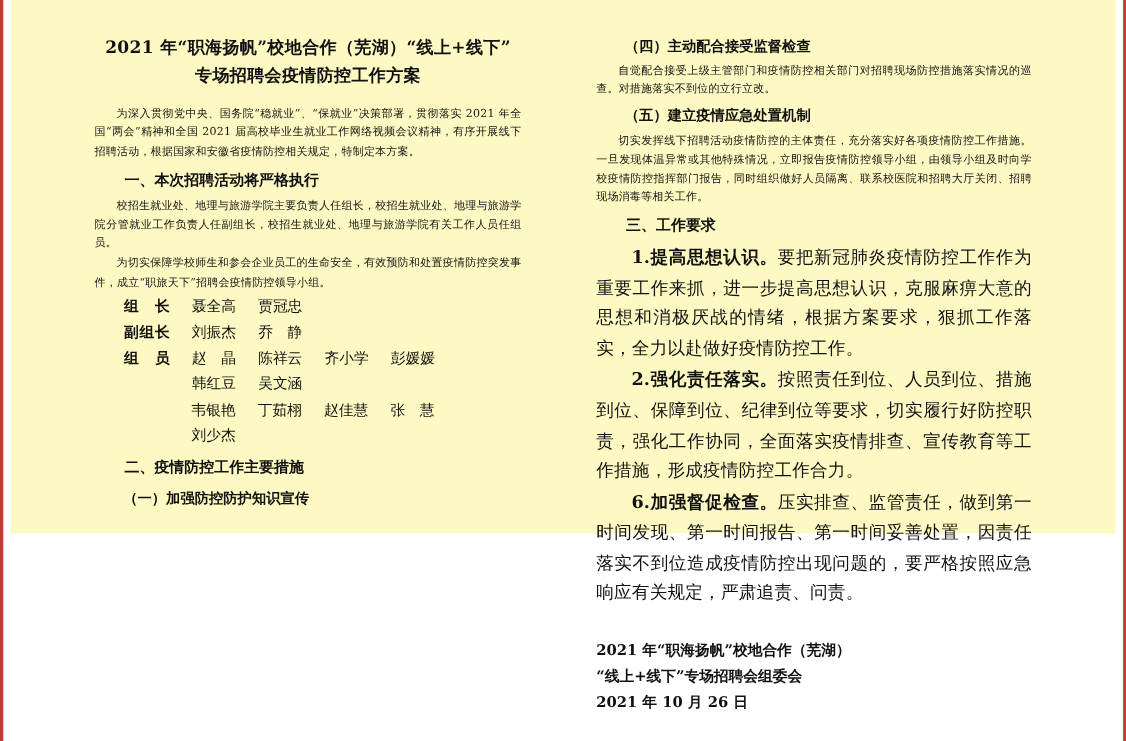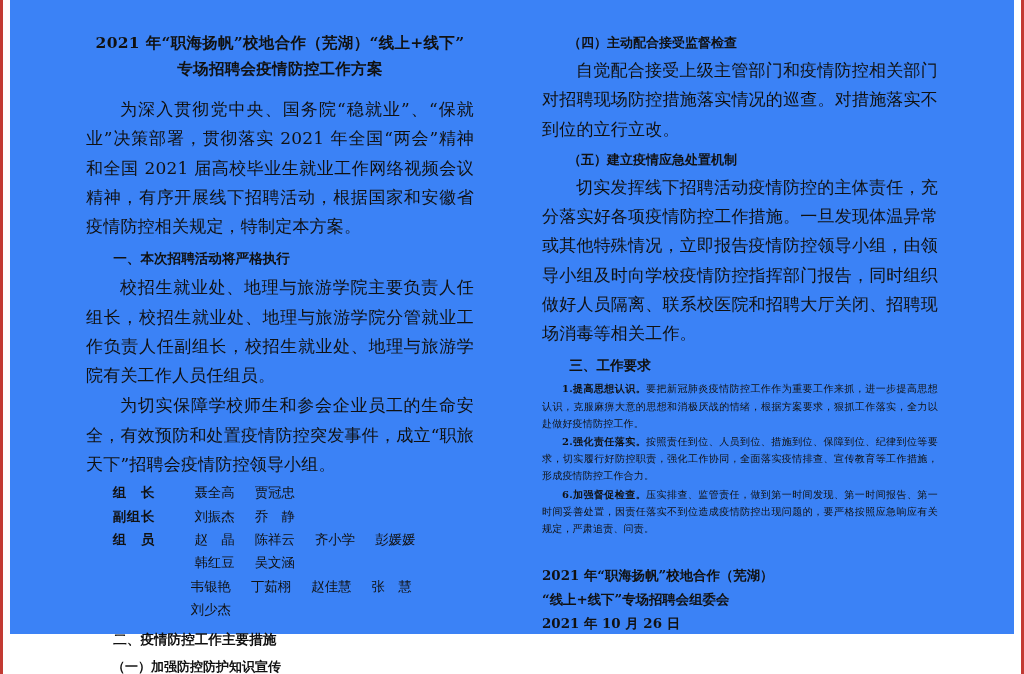--- a/index.html
+++ b/index.html
@@ -30,22 +30,22 @@
     background: #c23a33;
   }
   .scan-edge.left { left: 0; }
   .scan-edge.right { right: 0; }
 
   .sheet {
     position: absolute;
     left: 10px;
     top: 0;
     width: 1004px;
-    height: 634px;
-    background: #3b82f6;
+    height: 485px;
+    background: #fef9c3;
     display: flex;
     box-sizing: border-box;
     padding: 18px 28px 10px 28px;
   }
   .col {
     box-sizing: border-box;
   }
   .col.left {
     width: 50%;
     padding: 0 38px 0 48px;
@@ -60,21 +60,21 @@
     font-weight: bold;
     font-size: 15.5px;
     line-height: 1.65;
     letter-spacing: .3px;
     margin-top: 12px;
     margin-bottom: 14px;
   }
   .doc-title .l2 { display: block; }
 
   p.body {
-    font-size: 17px;
+    font-size: 10px;
     line-height: 1.72;
     text-align: justify;
     margin: 0 0 1px 0;
     text-indent: 2em;
     letter-spacing: .2px;
   }
 
   h2.section {
     font-size: 13.6px;
     font-weight: bold;
@@ -83,40 +83,39 @@
     line-height: 1.7;
   }
   h3.subsection {
     font-size: 13px;
     font-weight: bold;
     margin: 5px 0 2px 0;
     text-indent: 2em;
     line-height: 1.7;
   }
   p.lead-bold-run {
-    font-size: 10px;
+    font-size: 16px;
     line-height: 1.72;
     text-align: justify;
     margin: 0 0 1px 0;
     text-indent: 2em;
     letter-spacing: .2px;
   }
   p.lead-bold-run b { font-weight: bold; }
 
   .roster {
     margin: 2px 0 2px 0;
     font-size: 13.4px;
     line-height: 1.75;
   }
   .roster-row {
     display: flex;
     align-items: baseline;
     text-indent: 0;
     padding-left: 2em;
-    gap: 20px;
   }
   .roster-label {
     font-weight: bold;
     width: 4.6em;
     flex: 0 0 auto;
     letter-spacing: .5em;
   }
   .roster-label.narrow { letter-spacing: .05em; }
   .roster-names {
     flex: 1 1 auto;

